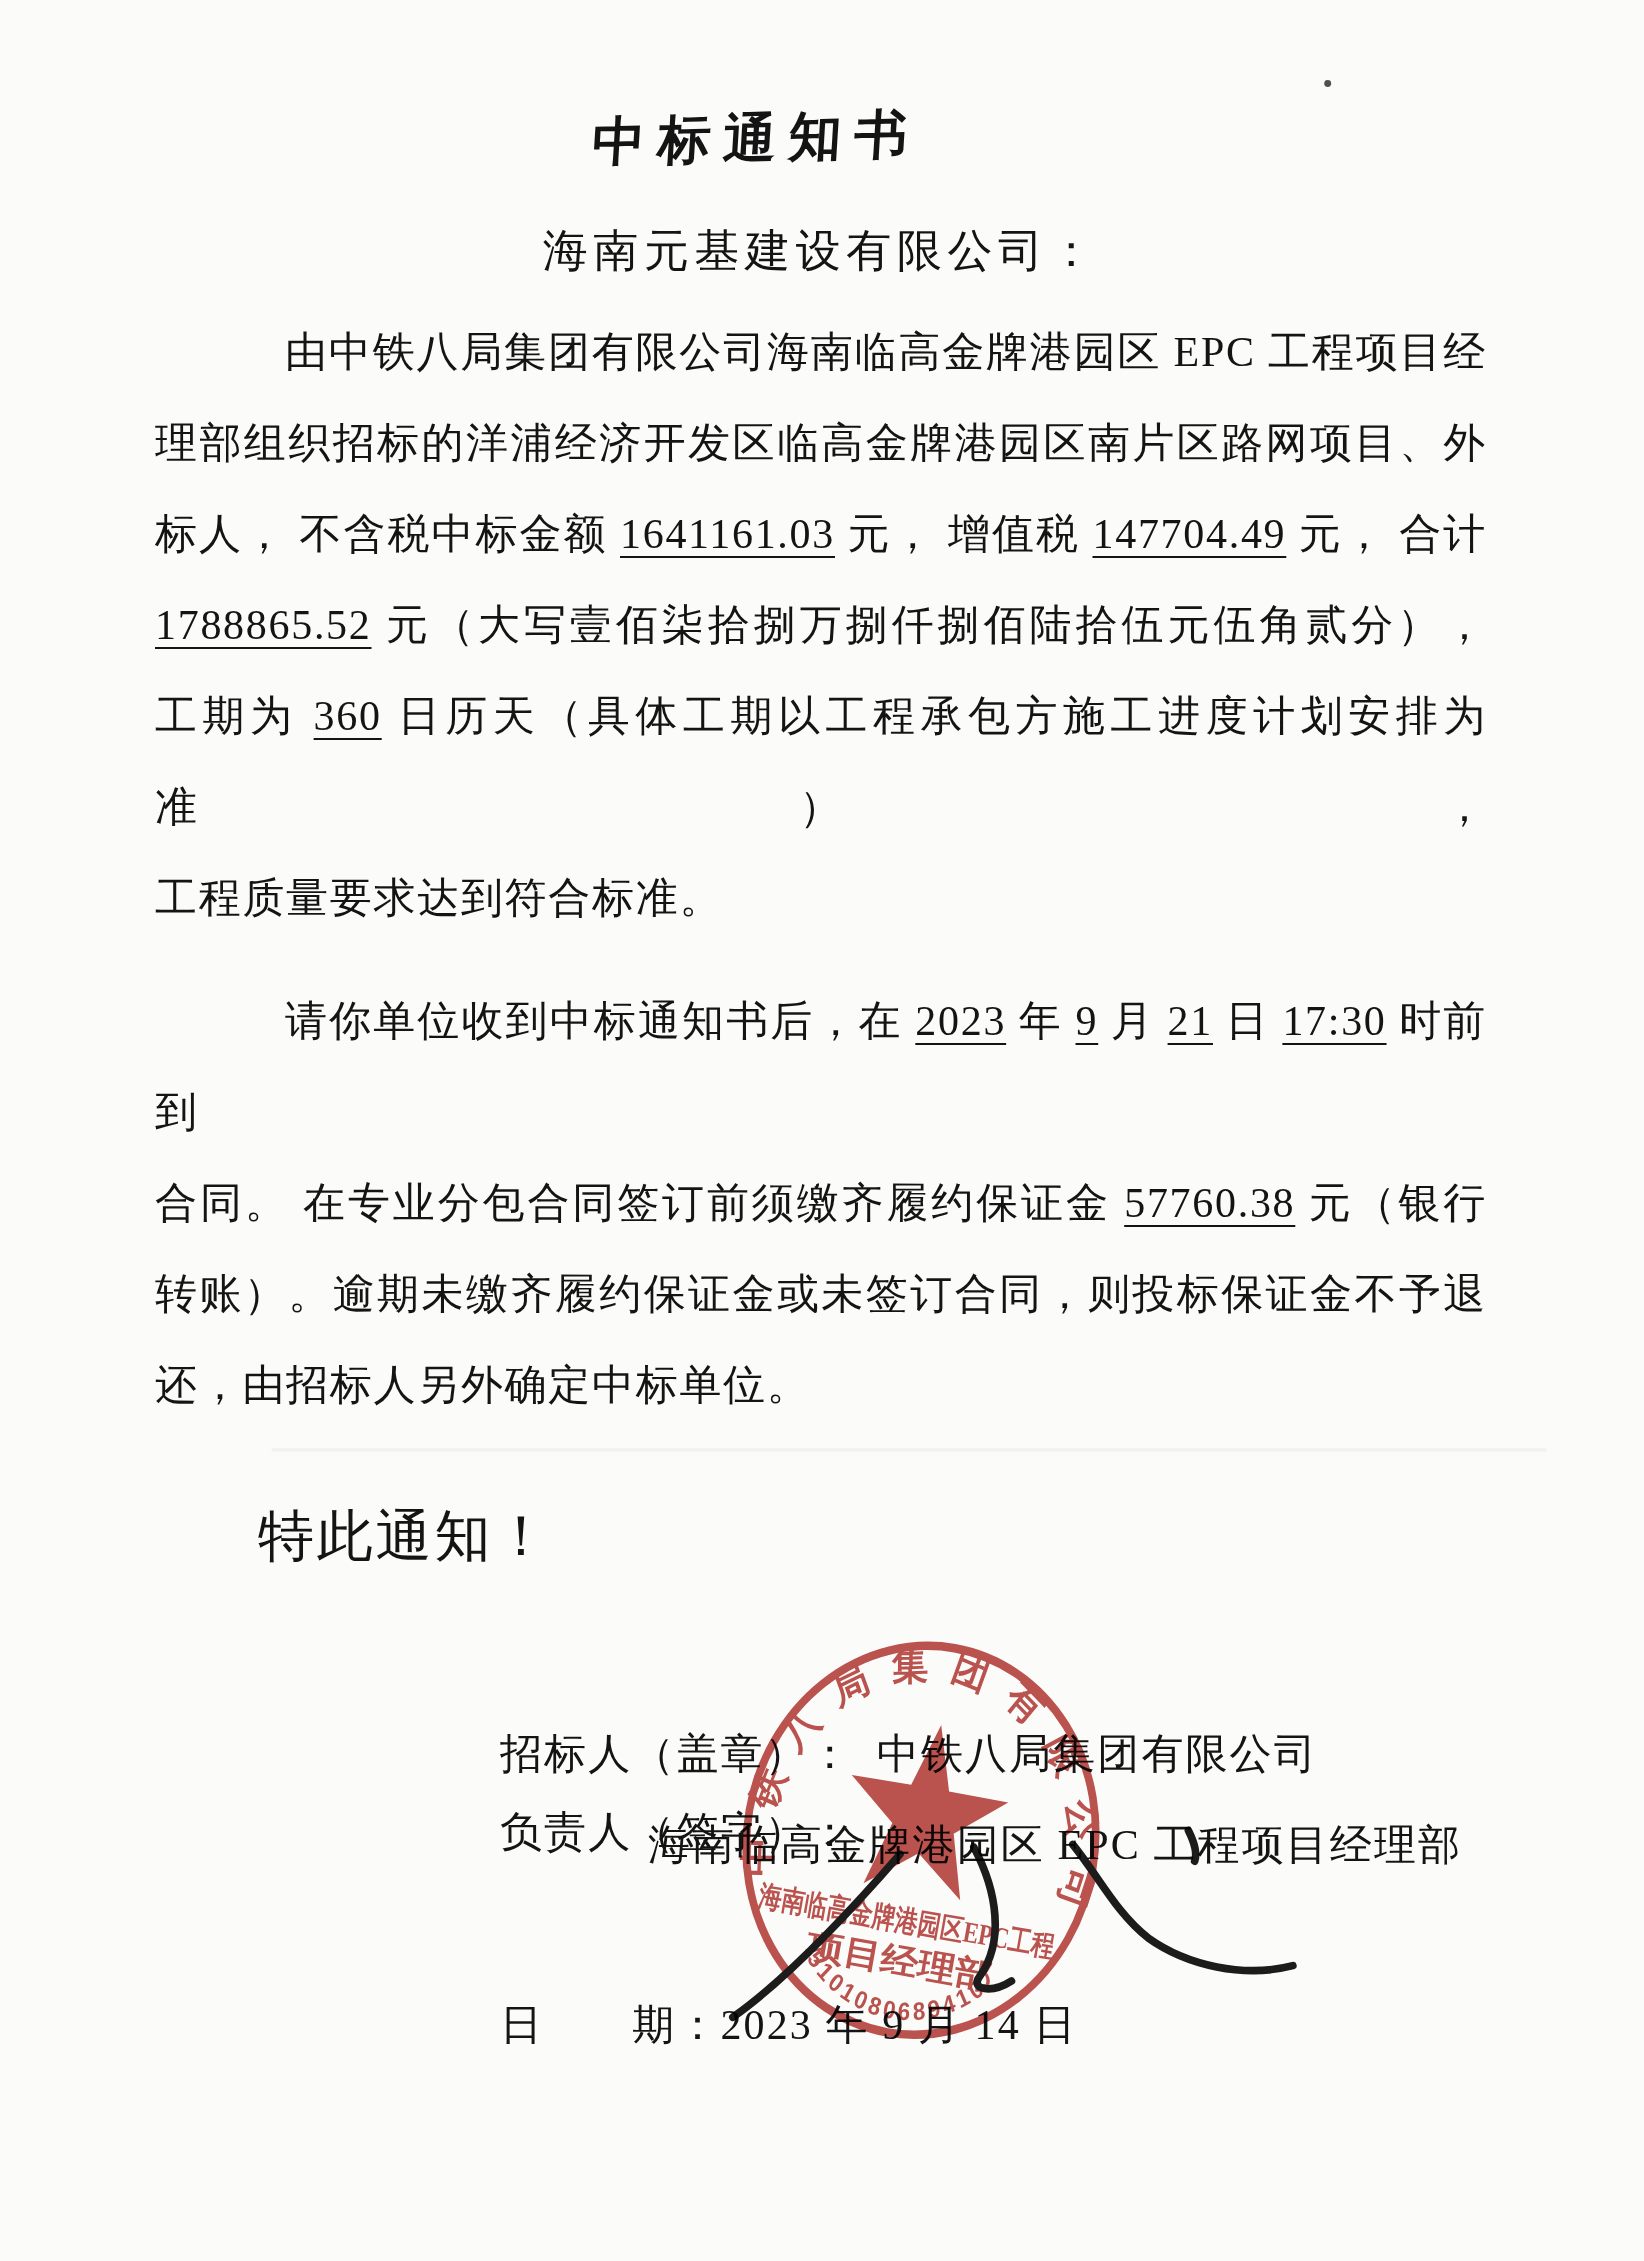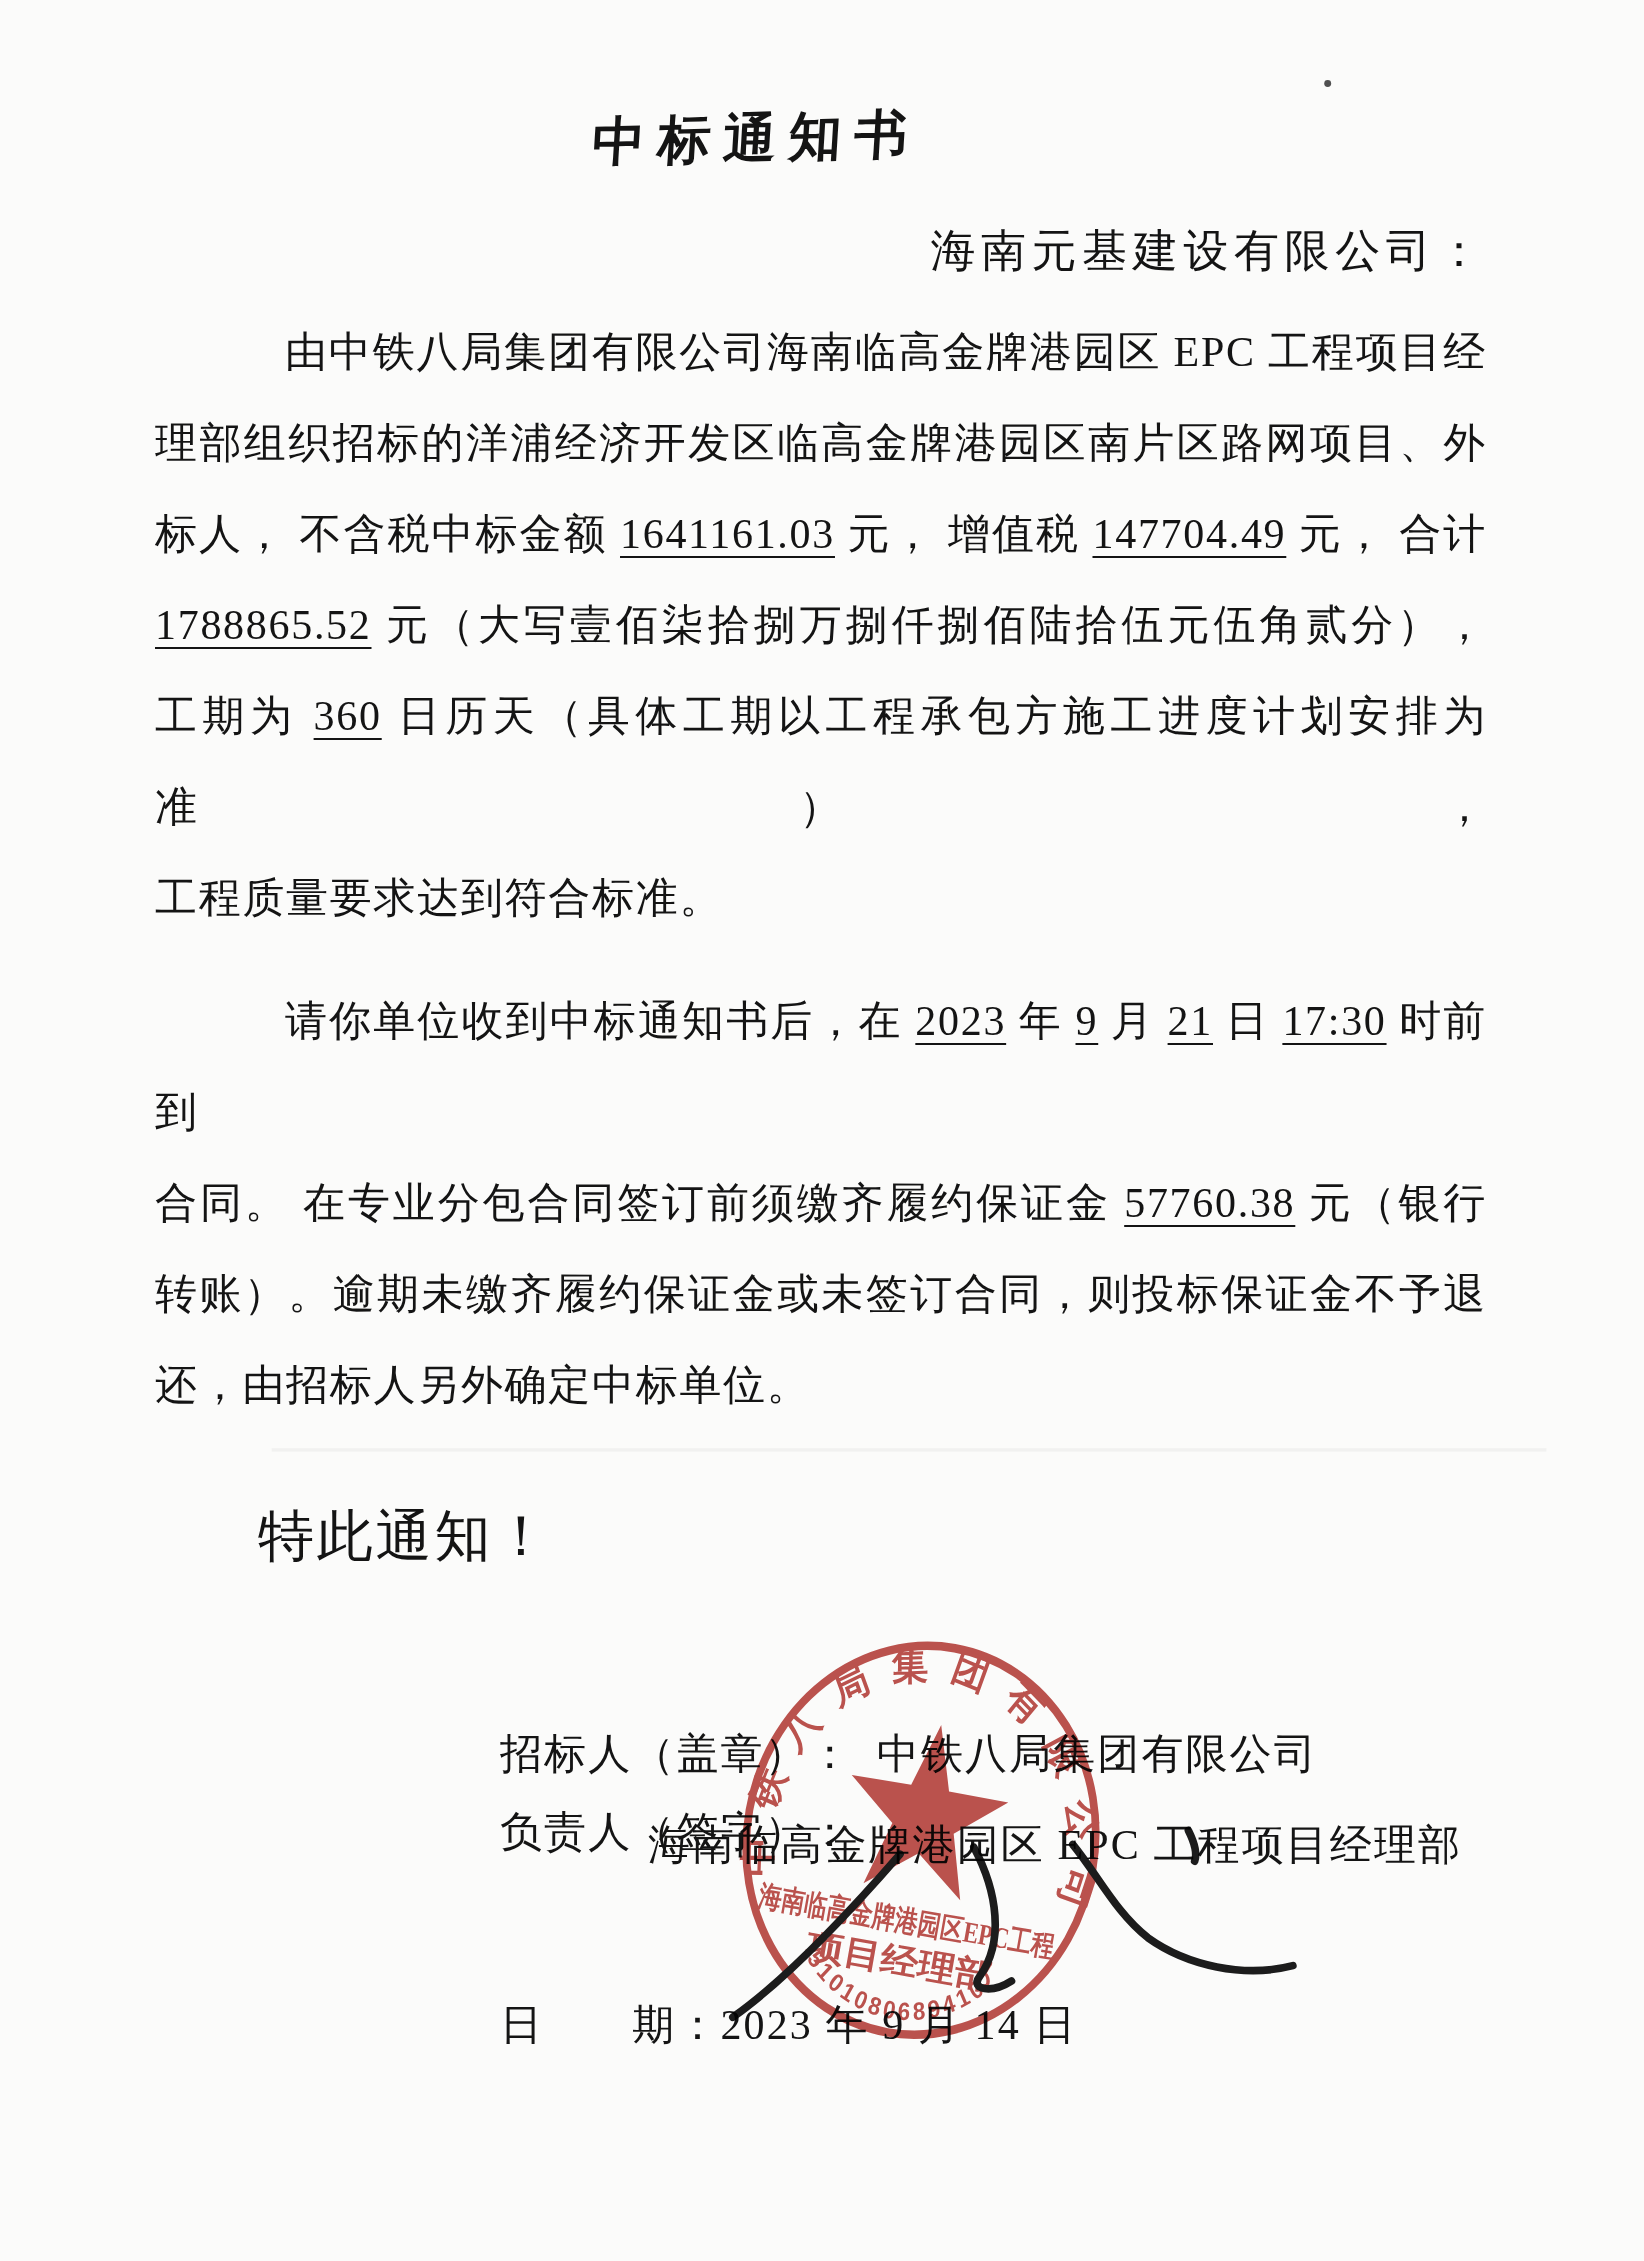--- a/index.html
+++ b/index.html
@@ -13,21 +13,21 @@
   .page-title{
     position:absolute;top:103px;left:0;width:100%;
     text-align:center;font-size:53px;font-weight:bold;
     letter-spacing:12.5px;
     transform:translateX(-66px) rotate(-1.5deg) skewX(-5deg);
   }
   .content{
     position:absolute;left:155px;top:206px;width:1332px;
     font-size:42px;line-height:91px;letter-spacing:1.7px;
   }
-  .recipient{font-size:45px;letter-spacing:5.6px;text-align:right}
+  .recipient{font-size:45px;letter-spacing:5.6px;text-align:center}
   .para{margin-top:9.8px}
   .para.p2{margin-top:32px}
   .line{text-align:justify;text-align-last:justify}
   .line.end{text-align-last:left}
   .line.indent{text-indent:130px}
   .u{
     text-decoration:underline;
     text-decoration-thickness:2.4px;
     text-underline-offset:8.4px;
   }

